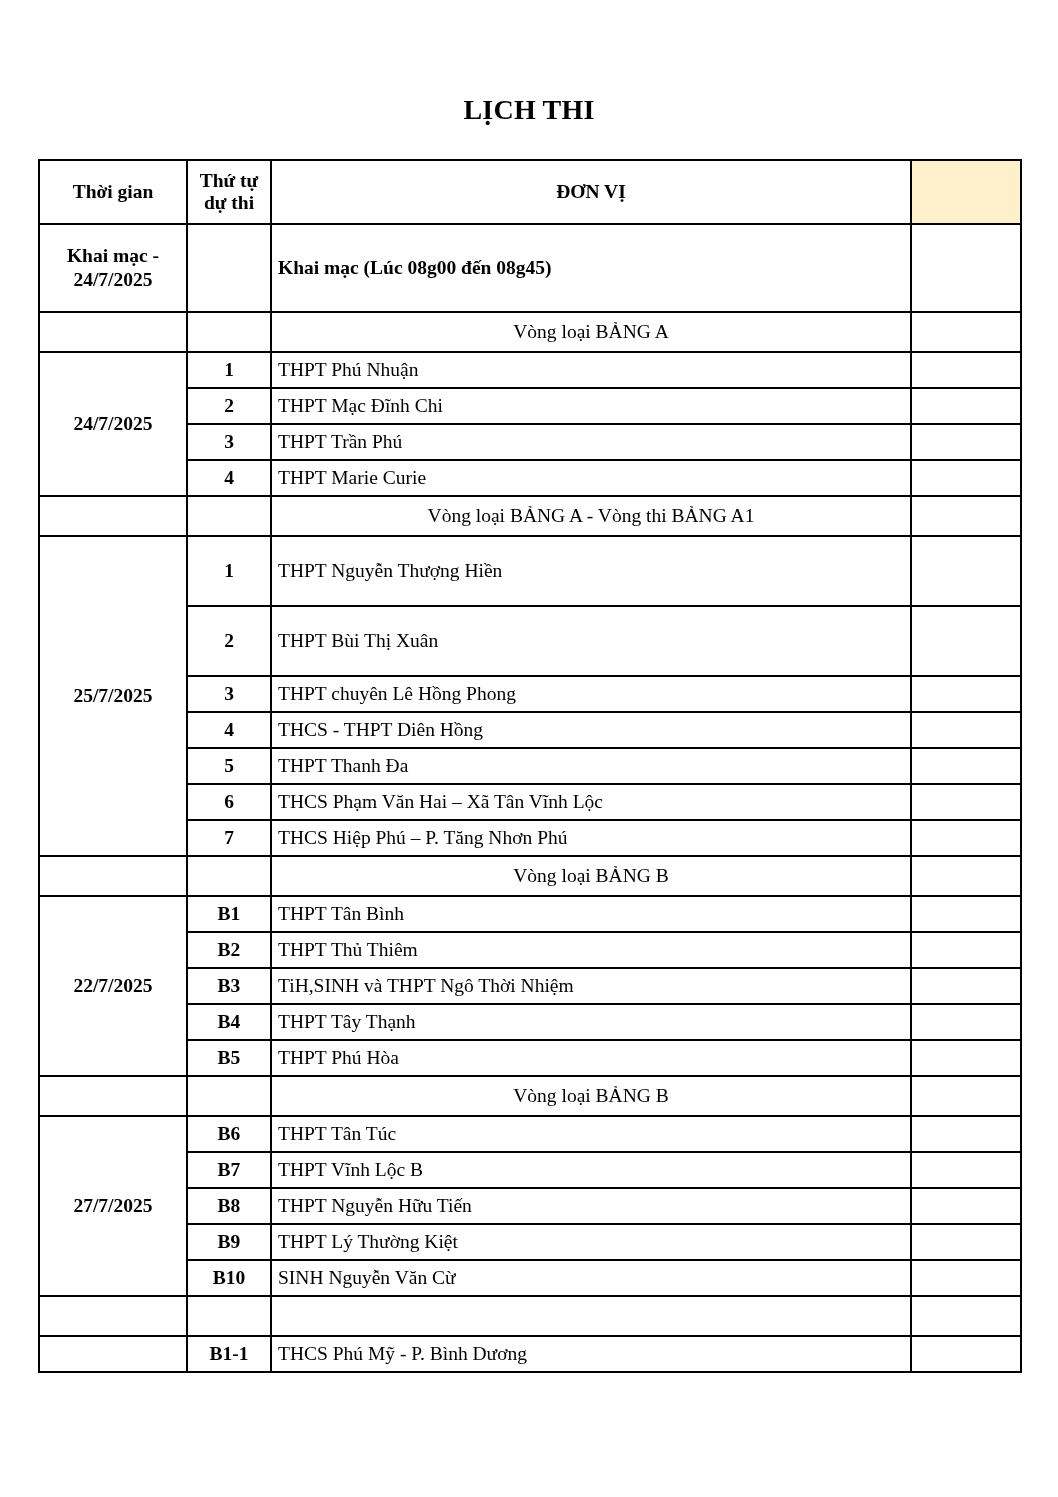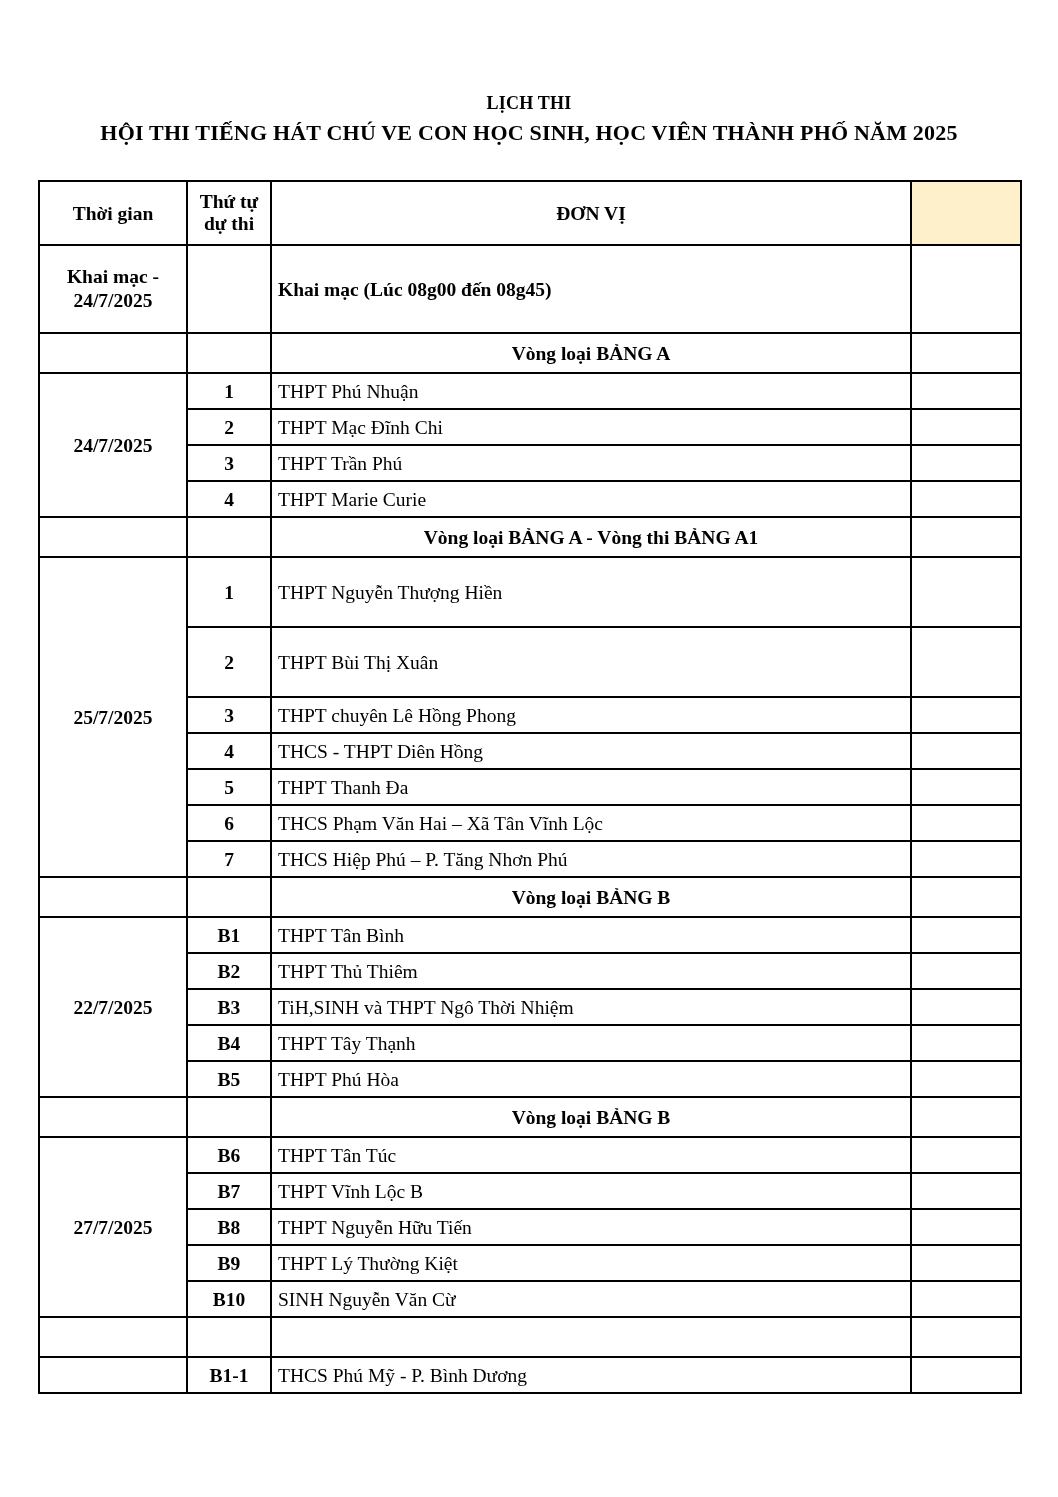--- a/index.html
+++ b/index.html
@@ -19,21 +19,21 @@
     width: 1058px;
     height: 1497px;
     box-sizing: border-box;
     padding: 0;
   }
   .titles {
     text-align: center;
     padding-top: 92px;
   }
   .title-main {
-    font-size: 18px;
+    font-size: 28px;
     font-weight: bold;
     letter-spacing: 0.2px;
     line-height: 1.25;
   }
   .title-sub {
     font-size: 22px;
     font-weight: bold;
     letter-spacing: 0.2px;
     line-height: 1.4;
     margin-top: 3px;
@@ -67,21 +67,21 @@
     background: #fdf0cb;
     font-weight: bold;
     text-align: center;
     font-size: 20px;
     height: 62px;
   }
   td.hdr.wrap { line-height: 1.15; }
 
   td.section {
     background: #fdf0cb;
-    font-weight: bold;
+    font-weight: normal;
     text-align: center;
     font-size: 20.5px;
     height: 38px;
   }
   td.section.blank { height: 38px; }
 
   td.date {
     text-align: center;
     font-weight: bold;
     font-size: 20px;
@@ -115,21 +115,20 @@
     line-height: 1.25;
   }
 </style>
 </head>
 <body>
 
 <div class="page">
 
   <div class="titles">
     <div class="title-main">LỊCH THI</div>
-    <div class="title-sub">HỘI THI TIẾNG HÁT CHÚ VE CON HỌC SINH, HỌC VIÊN THÀNH PHỐ NĂM 2025</div>
   </div>
 
   <div class="table-wrap">
     <table class="sched">
       <colgroup>
         <col class="c-time">
           <col class="c-order">
           <col class="c-unit">
           <col class="c-extra">
       </colgroup>

